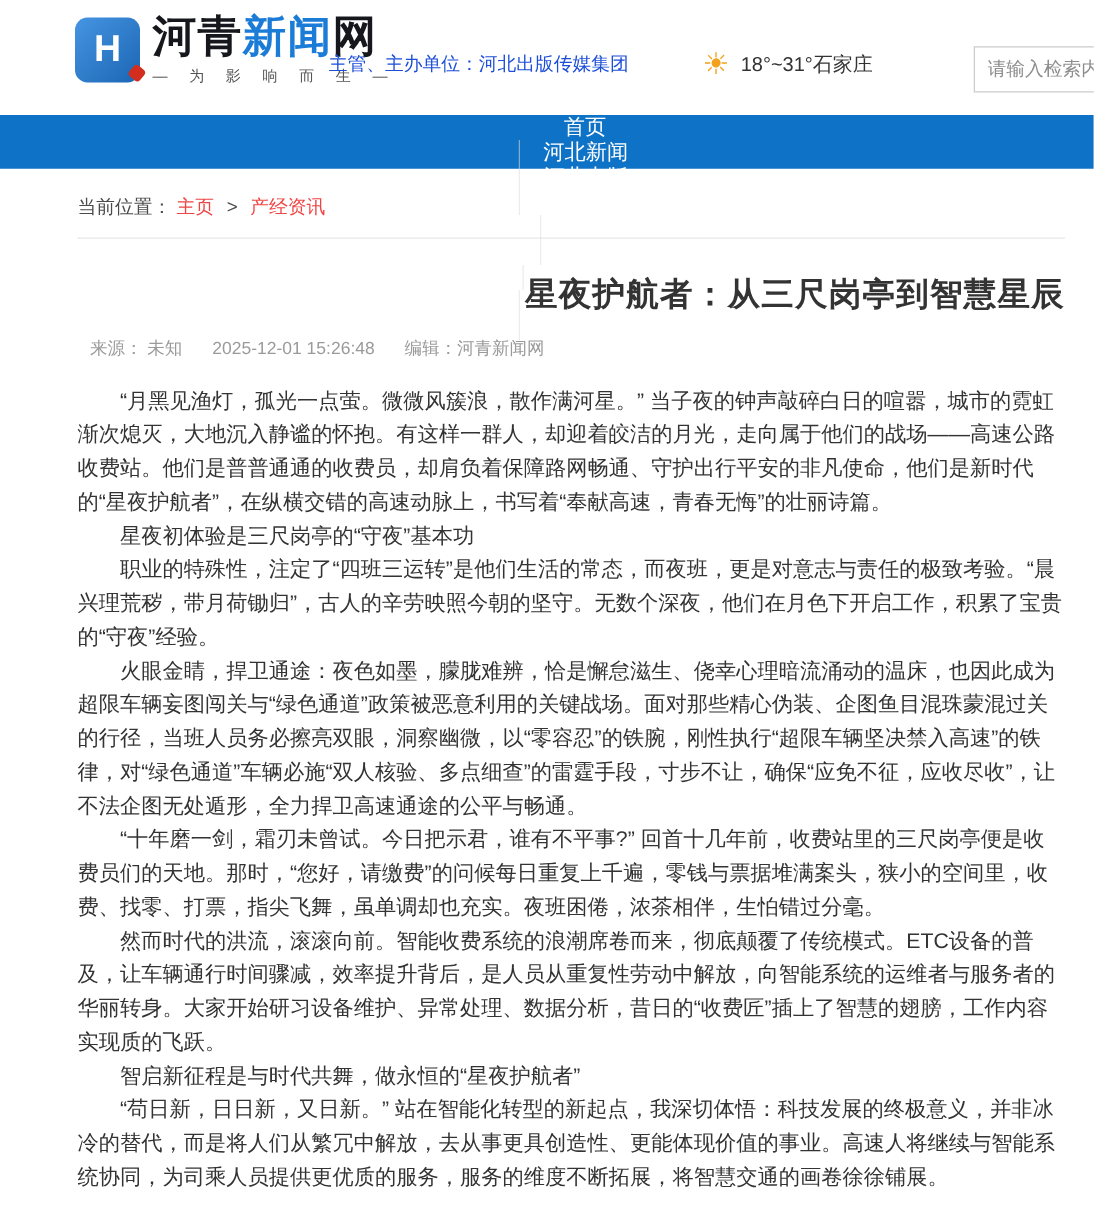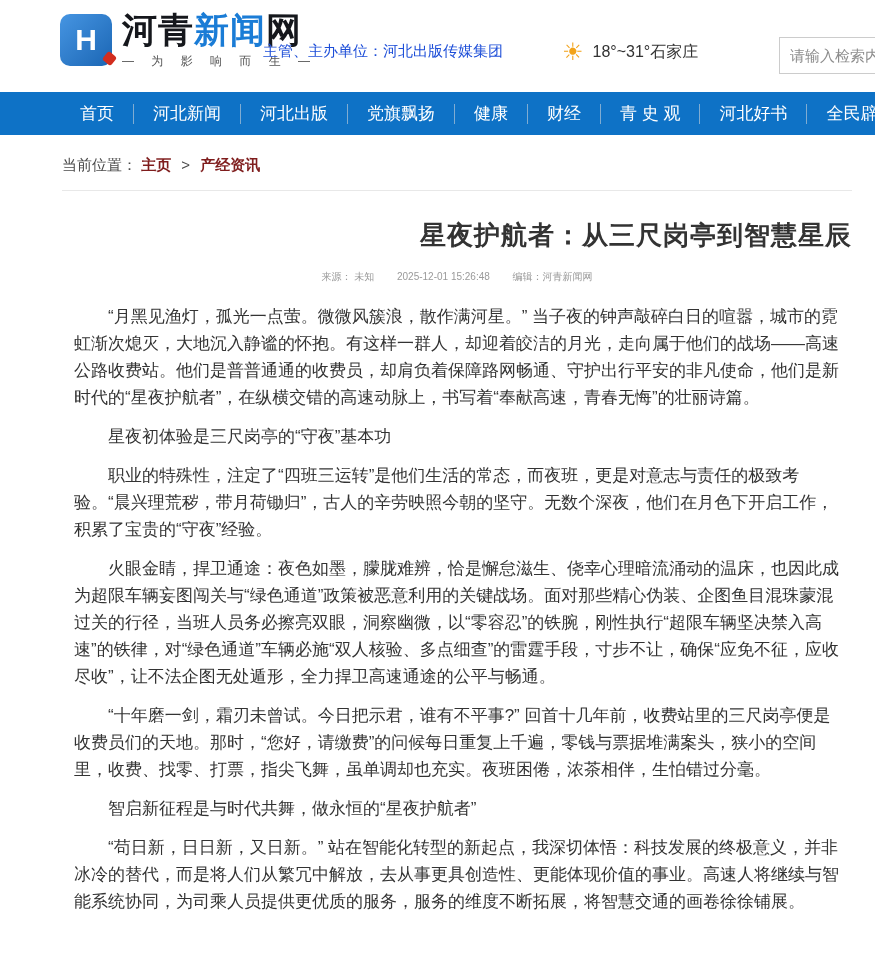--- a/index.html
+++ b/index.html
@@ -48,59 +48,60 @@
     outline: none;
   }
   .search-box::placeholder { color: #8d8d8d; }
 
   
   .nav {
     height: 43px; background: #0e72c6;
     display: flex; align-items: center;
     padding-left: 61px;
     white-space: nowrap;
+    flex-direction: column;
   }
   .nav a {
     display: inline-block;
     color: #ffffff; text-decoration: none;
     font-size: 17px; line-height: 20px;
     padding: 0 19px;
     cursor: pointer;
   }
   .nav a + a { border-left: 1px solid rgba(220,220,220,0.55); }
 
   
   .breadcrumb {
     margin: 0 23px 0 62px;
     padding: 21px 0 15px 0;
     border-bottom: 1px solid #e8e8e8;
     font-size: 15px; color: #4a4a4a;
   }
-  .breadcrumb a { color: #7f1d1d; text-decoration: none; cursor: pointer; font-weight: bold; }
+  .breadcrumb a { color: #ef4444; text-decoration: none; cursor: pointer; }
   .breadcrumb .sep { margin: 0 6px; }
 
   
   .article { margin: 0 23px 0 62px; }
   .article-title {
     margin: 27px 0 0 0;
     text-align: right;
     font-size: 26px; font-weight: bold; color: #333;
     letter-spacing: 1px;
   }
   .article-meta {
     margin-top: 17px;
-    text-align: center;
-    font-size: 10px; color: #9a9a9a;
+    text-align: left;
+    font-size: 14px; color: #9a9a9a;
   }
   .article-meta span { margin: 0 10px; }
   .article-body {
     margin-top: 19px;
     font-size: 17px; line-height: 27px; color: #333;
   }
-  .article-body p { margin: 12px; text-indent: 2em; }
+  .article-body p { margin: 0; text-indent: 2em; }
 </style>
 </head>
 <body>
 
 <div class="header">
   <div class="logo">
     <div class="logo-icon">
       <span class="glyph">H</span>
       <span class="dot"></span>
     </div>
@@ -149,17 +150,18 @@
     <span>2025-12-01 15:26:48</span>
     <span>编辑：河青新闻网</span>
   </div>
 
   <div class="article-body">
     <p>“月黑见渔灯，孤光一点萤。微微风簇浪，散作满河星。” 当子夜的钟声敲碎白日的喧嚣，城市的霓虹渐次熄灭，大地沉入静谧的怀抱。有这样一群人，却迎着皎洁的月光，走向属于他们的战场——高速公路收费站。他们是普普通通的收费员，却肩负着保障路网畅通、守护出行平安的非凡使命，他们是新时代的“星夜护航者”，在纵横交错的高速动脉上，书写着“奉献高速，青春无悔”的壮丽诗篇。</p>
     <p>星夜初体验是三尺岗亭的“守夜”基本功</p>
     <p>职业的特殊性，注定了“四班三运转”是他们生活的常态，而夜班，更是对意志与责任的极致考验。“晨兴理荒秽，带月荷锄归”，古人的辛劳映照今朝的坚守。无数个深夜，他们在月色下开启工作，积累了宝贵的“守夜”经验。</p>
     <p>火眼金睛，捍卫通途：夜色如墨，朦胧难辨，恰是懈怠滋生、侥幸心理暗流涌动的温床，也因此成为超限车辆妄图闯关与“绿色通道”政策被恶意利用的关键战场。面对那些精心伪装、企图鱼目混珠蒙混过关的行径，当班人员务必擦亮双眼，洞察幽微，以“零容忍”的铁腕，刚性执行“超限车辆坚决禁入高速”的铁律，对“绿色通道”车辆必施“双人核验、多点细查”的雷霆手段，寸步不让，确保“应免不征，应收尽收”，让不法企图无处遁形，全力捍卫高速通途的公平与畅通。</p>
     <p>“十年磨一剑，霜刃未曾试。今日把示君，谁有不平事?” 回首十几年前，收费站里的三尺岗亭便是收费员们的天地。那时，“您好，请缴费”的问候每日重复上千遍，零钱与票据堆满案头，狭小的空间里，收费、找零、打票，指尖飞舞，虽单调却也充实。夜班困倦，浓茶相伴，生怕错过分毫。</p>
+    <p>然而时代的洪流，滚滚向前。智能收费系统的浪潮席卷而来，彻底颠覆了传统模式。ETC设备的普及，让车辆通行时间骤减，效率提升背后，是人员从重复性劳动中解放，向智能系统的运维者与服务者的华丽转身。大家开始研习设备维护、异常处理、数据分析，昔日的“收费匠”插上了智慧的翅膀，工作内容实现质的飞跃。</p>
     <p>智启新征程是与时代共舞，做永恒的“星夜护航者”</p>
     <p>“苟日新，日日新，又日新。” 站在智能化转型的新起点，我深切体悟：科技发展的终极意义，并非冰冷的替代，而是将人们从繁冗中解放，去从事更具创造性、更能体现价值的事业。高速人将继续与智能系统协同，为司乘人员提供更优质的服务，服务的维度不断拓展，将智慧交通的画卷徐徐铺展。</p>
 
   </div>
 </div>
 
 </body></html>

